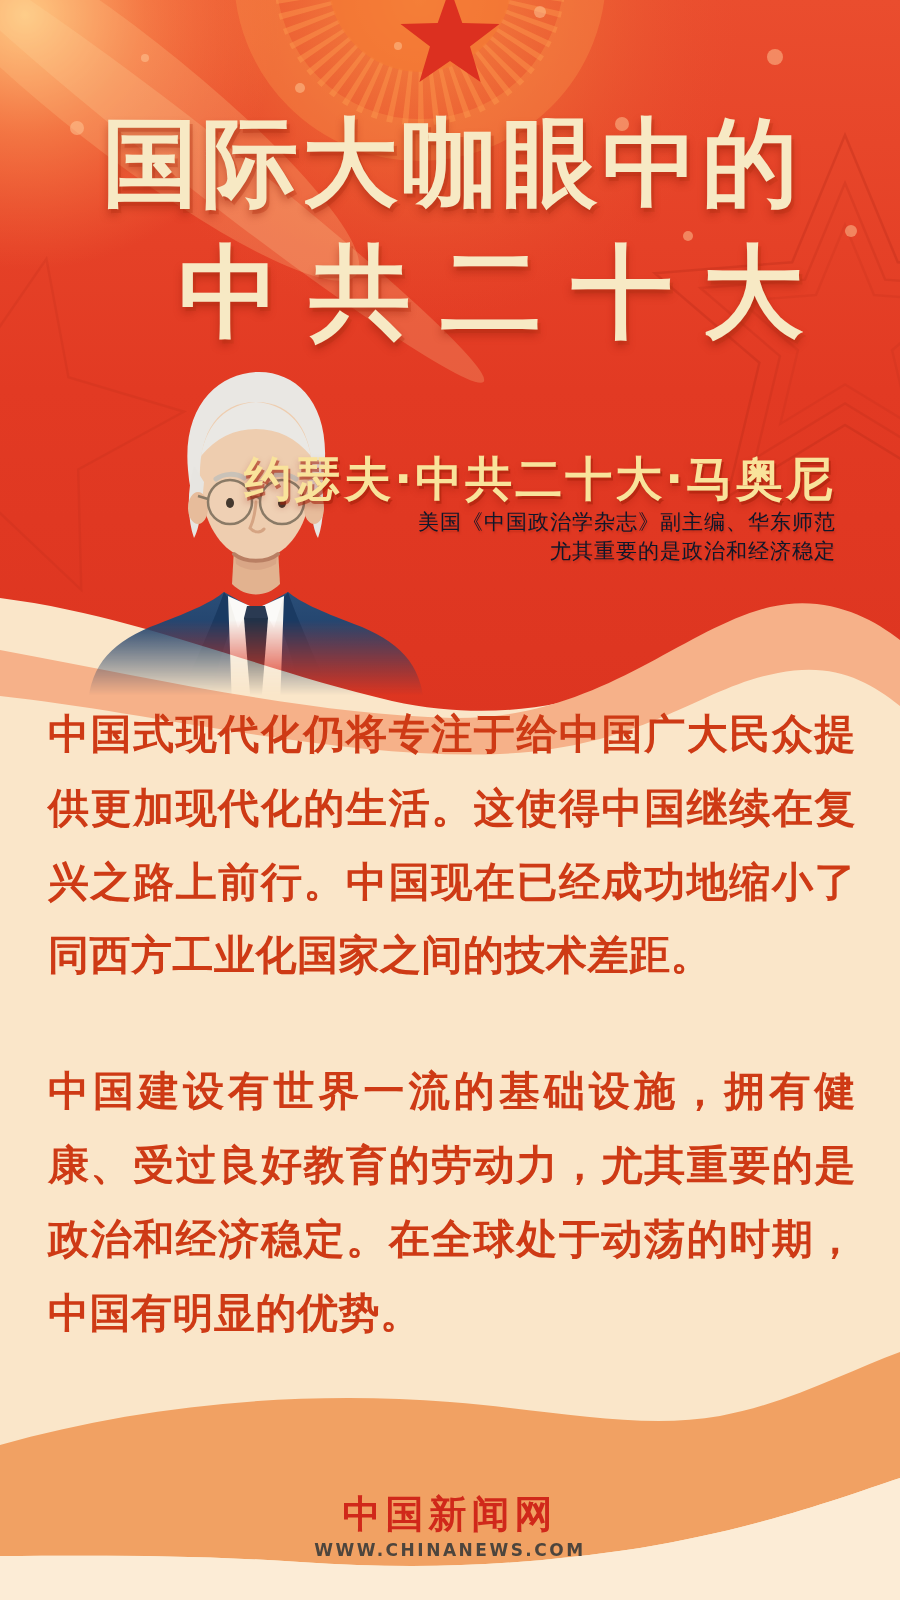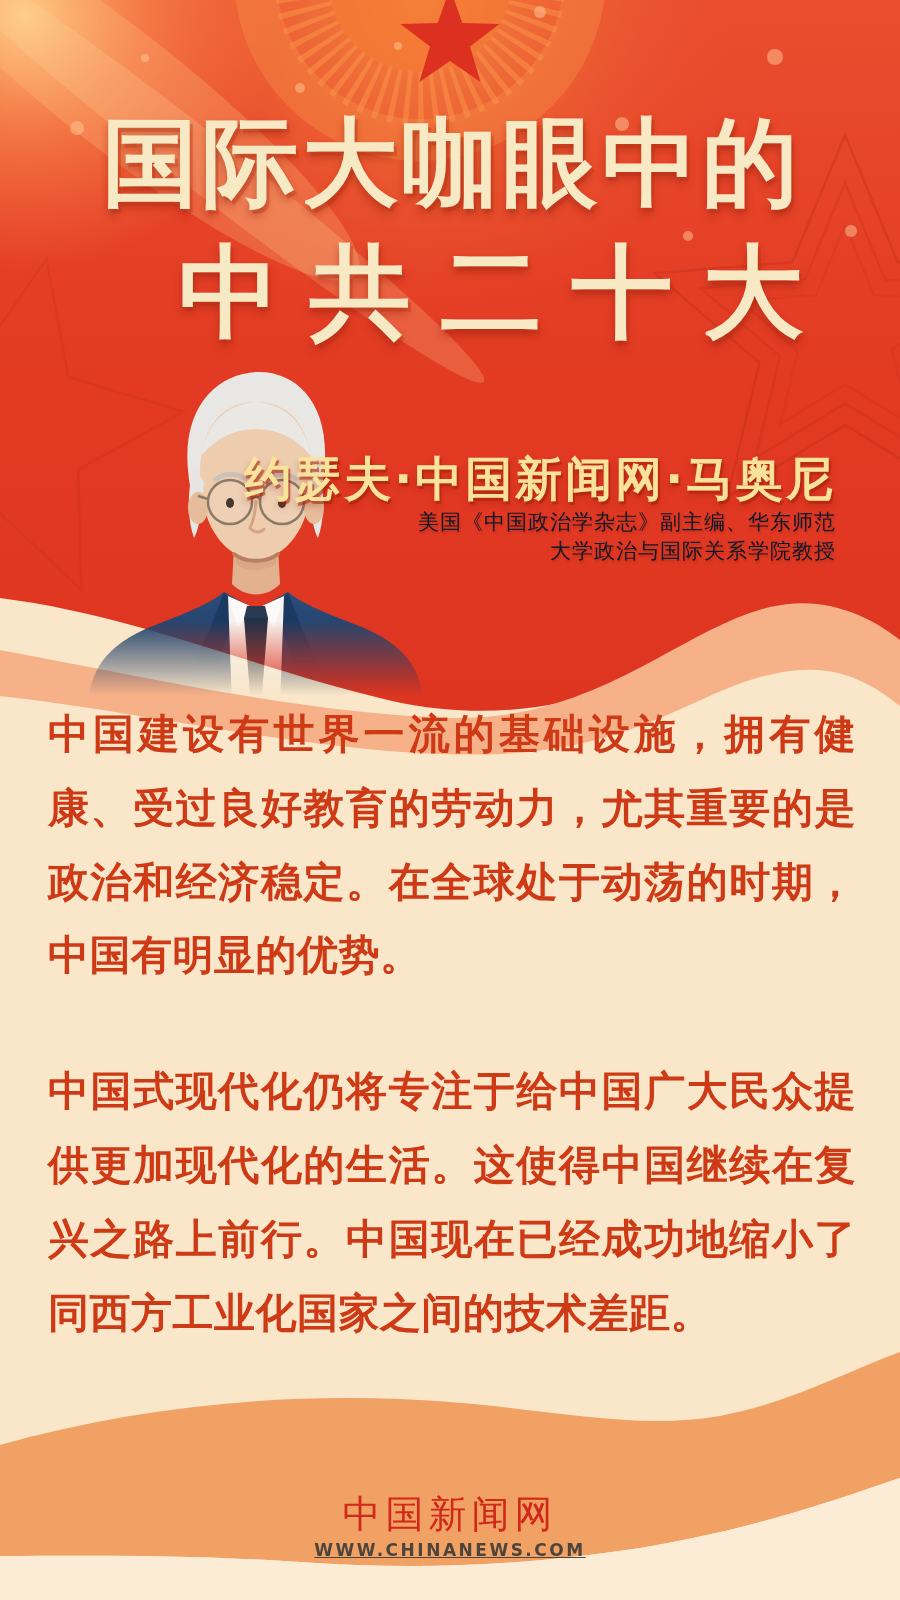--- a/index.html
+++ b/index.html
@@ -56,26 +56,26 @@
     text-align:justify;
   }
   .quotes p + p{margin-top:62px;}
 
   
   .footer{
     position:absolute;left:0;bottom:40px;width:900px;text-align:center;
   }
   .footer-logo{
     font-family:"DejaVu Serif", serif;
-    font-size:38px;font-weight:normal;color:#D0281A;
+    font-size:38px;font-weight:bold;color:#D0281A;
     letter-spacing:5px;line-height:40px;margin-top:28px;
   }
   .footer-site{
     margin-top:6px;
-    font-size:17px;color:#4D453D;letter-spacing:2.5px;font-weight:bold;text-decoration:underline;
+    font-size:17px;color:#4D453D;letter-spacing:2.5px;font-weight:bold;
   }
 </style>
 </head>
 <body>
 
 <div class="poster">
 
   <svg class="bg-svg" viewBox="0 0 900 1600" aria-hidden="true">
     <defs>
       <linearGradient id="redBase" x1="0" y1="0" x2="0" y2="1">
@@ -186,29 +186,29 @@
     <ellipse cx="200" cy="153" rx="4" ry="5" fill="#44382E"></ellipse>
 
     <path d="M174,152 C173,164 171,172 168,178 C172,183 179,183 182,179" stroke="#D5A483" stroke-width="3" fill="none" stroke-linecap="round"></path>
 
     <path d="M152,204 C163,213 185,213 196,204" stroke="#B97F63" stroke-width="4" fill="none" stroke-linecap="round"></path>
   </svg>
 
   <div class="title-line title-1">国际大咖眼中的</div>
   <div class="title-line title-2">中共二十大</div>
 
-  <div class="person-name">约瑟夫·中国新闻网·马奥尼</div>
+  <div class="person-name">约瑟夫·中共二十大·马奥尼</div>
   <div class="person-affiliation">
     <div>美国《中国政治学杂志》副主编、华东师范</div>
-    <div>大学政治与国际关系学院教授</div>
+    <div>尤其重要的是政治和经济稳定</div>
   </div>
 
   <div class="quotes">
+    <p>中国式现代化仍将专注于给中国广大民众提供更加现代化的生活。这使得中国继续在复兴之路上前行。中国现在已经成功地缩小了同西方工业化国家之间的技术差距。</p>
     <p>中国建设有世界一流的基础设施，拥有健康、受过良好教育的劳动力，尤其重要的是政治和经济稳定。在全球处于动荡的时期，中国有明显的优势。</p>
-    <p>中国式现代化仍将专注于给中国广大民众提供更加现代化的生活。这使得中国继续在复兴之路上前行。中国现在已经成功地缩小了同西方工业化国家之间的技术差距。</p>
   </div>
 
   <div class="footer">
     <div class="footer-logo">中国新闻网</div>
     <div class="footer-site">WWW.CHINANEWS.COM</div>
   </div>
 
 </div>
 
 </body></html>

